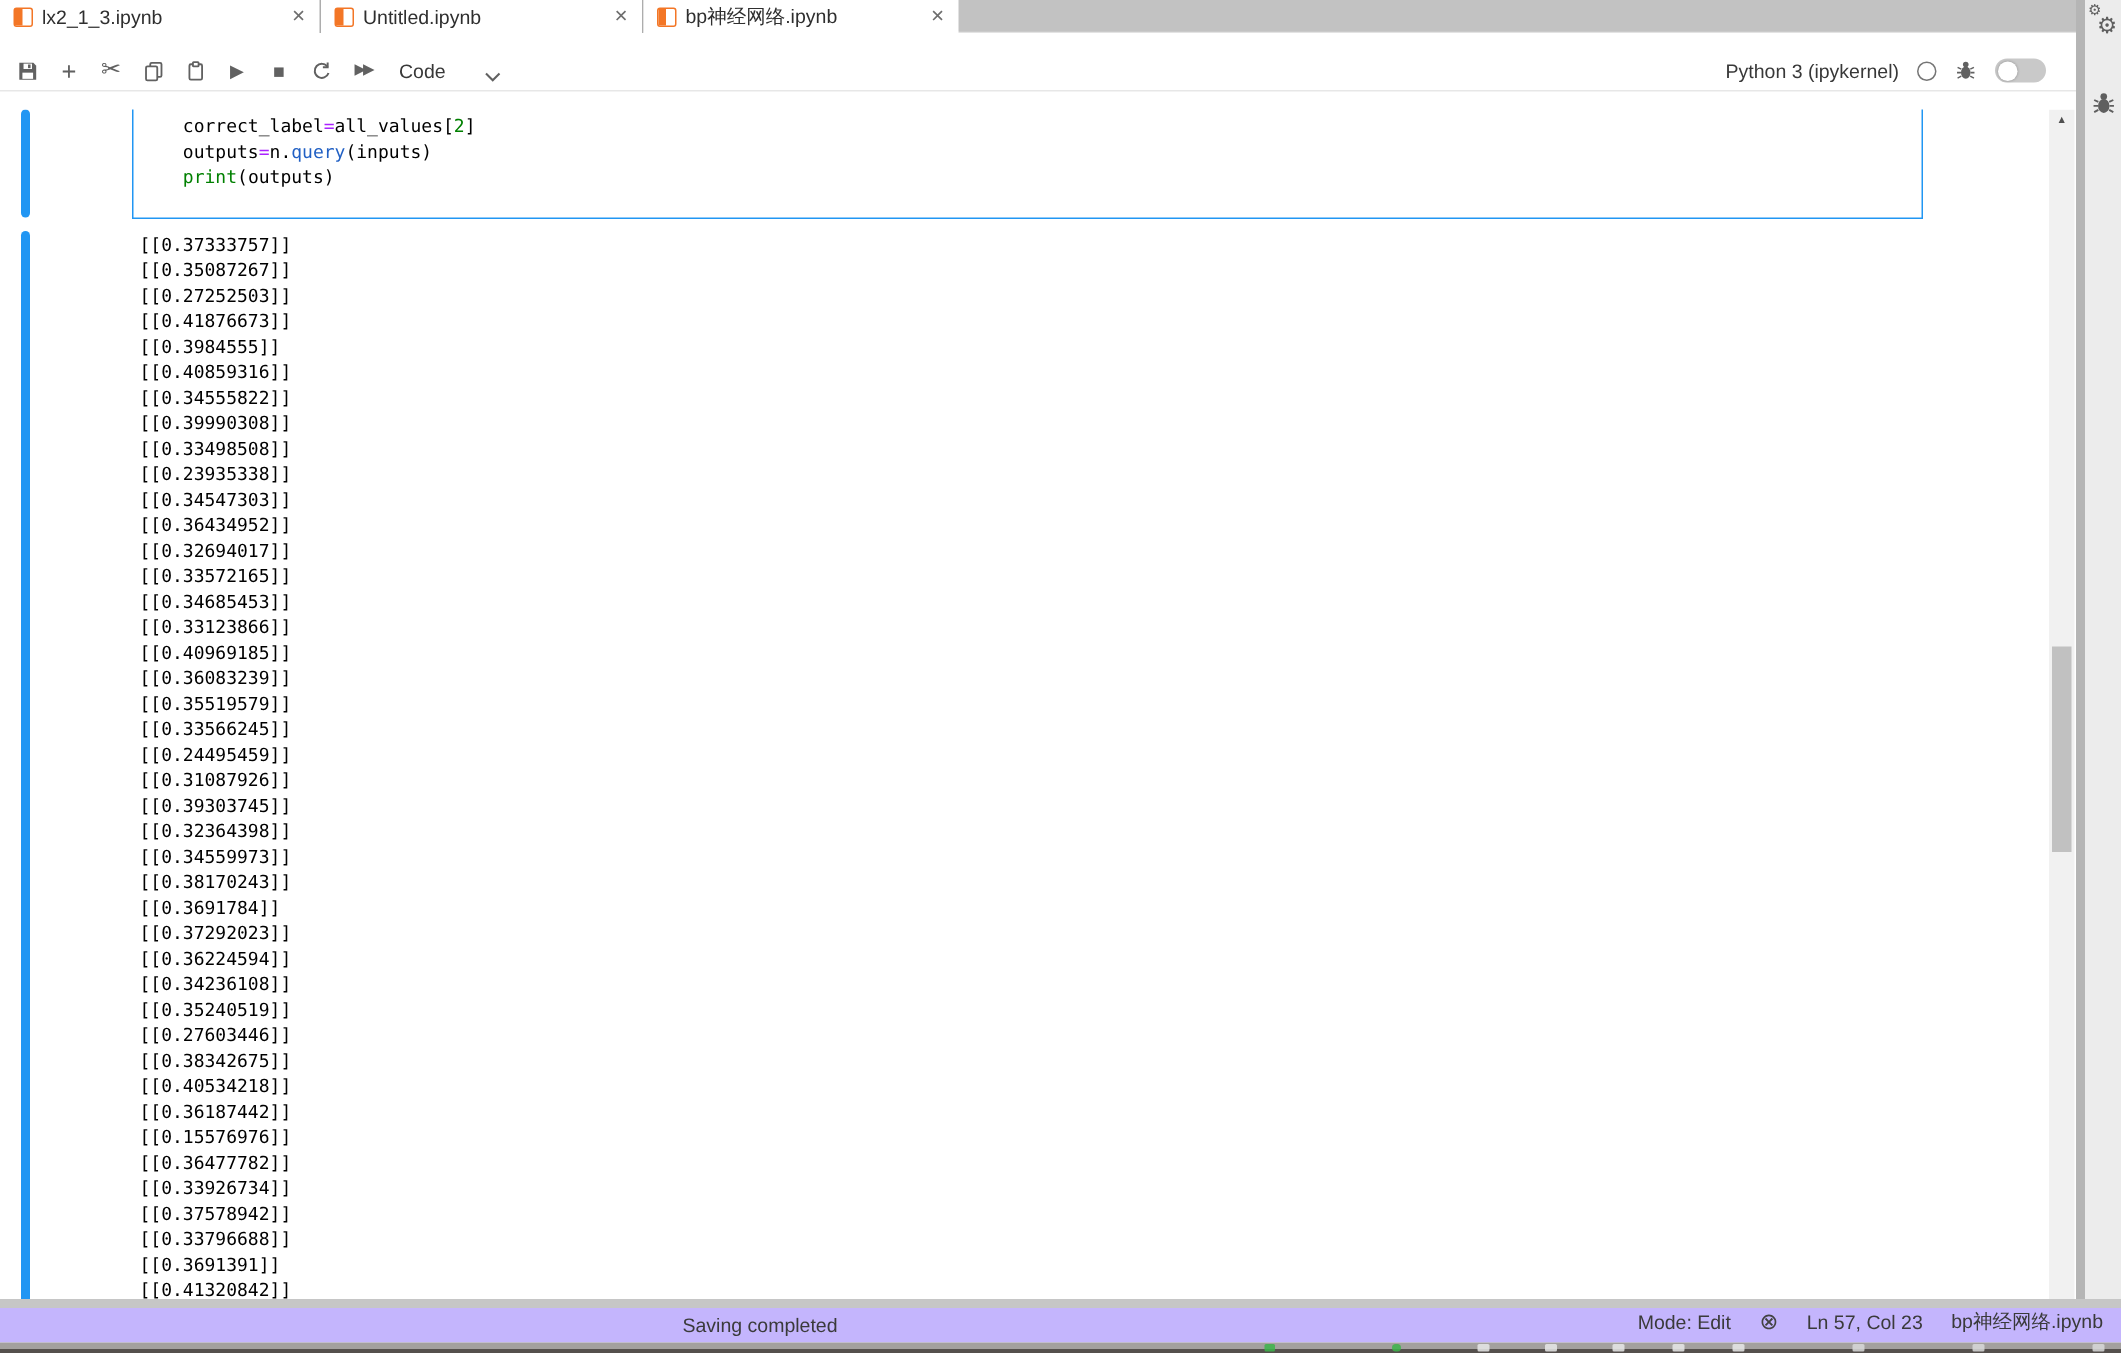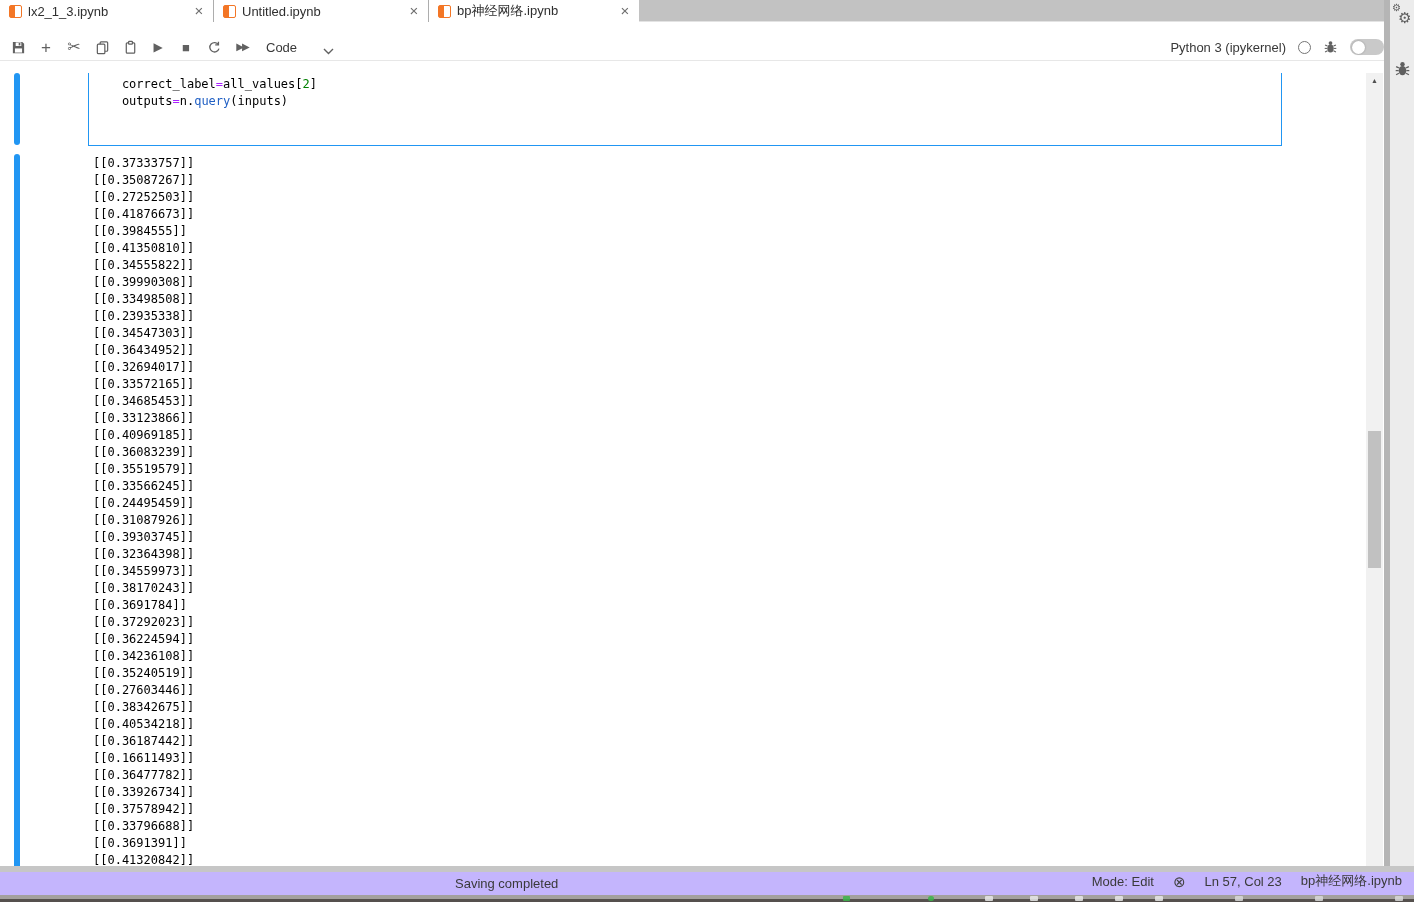--- a/index.html
+++ b/index.html
@@ -27,21 +27,21 @@
   .tbtn svg { display:block; }
   .glyph-btn { font-size:14px; line-height:1; }
   .plus-glyph { font-size:17px; font-weight:400; }
   .run-glyph { font-size:12px; }
   .stop-glyph { font-size:13px; }
   .ff-glyph { font-size:10px; letter-spacing:-2px; }
   .celltype { margin-left:10px; display:flex; align-items:flex-end; cursor:pointer; }
   .celltype-label { font-size:13px; color:#383838; }
   .celltype-chevron { margin-left:26px; display:flex; }
   .tb-spacer { flex:1; }
-  .kernel-area { display:flex; align-items:center; gap:12px; padding-right:0; }
+  .kernel-area { display:flex; align-items:center; gap:12px; padding-right:20px; }
   .kernel-name { font-size:13px; color:#383838; cursor:pointer; white-space:nowrap; }
   .kernel-status { width:13px; height:13px; border:1.5px solid #757575; border-radius:50%; }
   .toggle { width:34px; height:16px; background:#c9c9c9; border-radius:8px; position:relative; cursor:pointer; }
   .toggle-knob { position:absolute; left:2px; top:1.5px; width:13px; height:13px; border-radius:50%; background:#fff; box-shadow:0 0 2px rgba(0,0,0,.3); }
 
   
   .main { height:816px; position:relative; background:#fff; overflow:hidden; }
   .collapser { position:absolute; left:14px; width:6px; border-radius:3px; background:#2196f3; cursor:pointer; }
   .collapser-input { top:0; height:72px; }
   .collapser-output { top:81px; height:729px; }
@@ -179,30 +179,31 @@
       </div>
 
       <div class="main">
         <div class="collapser collapser-input"></div>
         <div class="collapser collapser-output"></div>
 
         <div class="cell-editor">
           <div>
               <div class="code-line"><span class="tok-v">    correct_label</span><span class="tok-op">=</span><span class="tok-v">all_values[</span><span class="tok-num">2</span><span class="tok-v">]</span></div>
               <div class="code-line"><span class="tok-v">    outputs</span><span class="tok-op">=</span><span class="tok-v">n.</span><span class="tok-prop">query</span><span class="tok-v">(inputs)</span></div>
+              <div class="code-line"><span class="tok-v">    </span><span class="tok-builtin">print</span><span class="tok-v">(outputs)</span></div>
             </div>
         </div>
 
         <div class="output-area">
             <div class="out-line">[[0.37333757]]</div>
             <div class="out-line">[[0.35087267]]</div>
             <div class="out-line">[[0.27252503]]</div>
             <div class="out-line">[[0.41876673]]</div>
             <div class="out-line">[[0.3984555]]</div>
-            <div class="out-line">[[0.41350810]]</div>
+            <div class="out-line">[[0.40859316]]</div>
             <div class="out-line">[[0.34555822]]</div>
             <div class="out-line">[[0.39990308]]</div>
             <div class="out-line">[[0.33498508]]</div>
             <div class="out-line">[[0.23935338]]</div>
             <div class="out-line">[[0.34547303]]</div>
             <div class="out-line">[[0.36434952]]</div>
             <div class="out-line">[[0.32694017]]</div>
             <div class="out-line">[[0.33572165]]</div>
             <div class="out-line">[[0.34685453]]</div>
             <div class="out-line">[[0.33123866]]</div>
@@ -218,21 +219,21 @@
             <div class="out-line">[[0.38170243]]</div>
             <div class="out-line">[[0.3691784]]</div>
             <div class="out-line">[[0.37292023]]</div>
             <div class="out-line">[[0.36224594]]</div>
             <div class="out-line">[[0.34236108]]</div>
             <div class="out-line">[[0.35240519]]</div>
             <div class="out-line">[[0.27603446]]</div>
             <div class="out-line">[[0.38342675]]</div>
             <div class="out-line">[[0.40534218]]</div>
             <div class="out-line">[[0.36187442]]</div>
-            <div class="out-line">[[0.16611493]]</div>
+            <div class="out-line">[[0.15576976]]</div>
             <div class="out-line">[[0.36477782]]</div>
             <div class="out-line">[[0.33926734]]</div>
             <div class="out-line">[[0.37578942]]</div>
             <div class="out-line">[[0.33796688]]</div>
             <div class="out-line">[[0.3691391]]</div>
             <div class="out-line">[[0.41320842]]</div>
             <div class="out-line">[[0.35301319]]</div>
           </div>
 
         <div class="vscroll">

